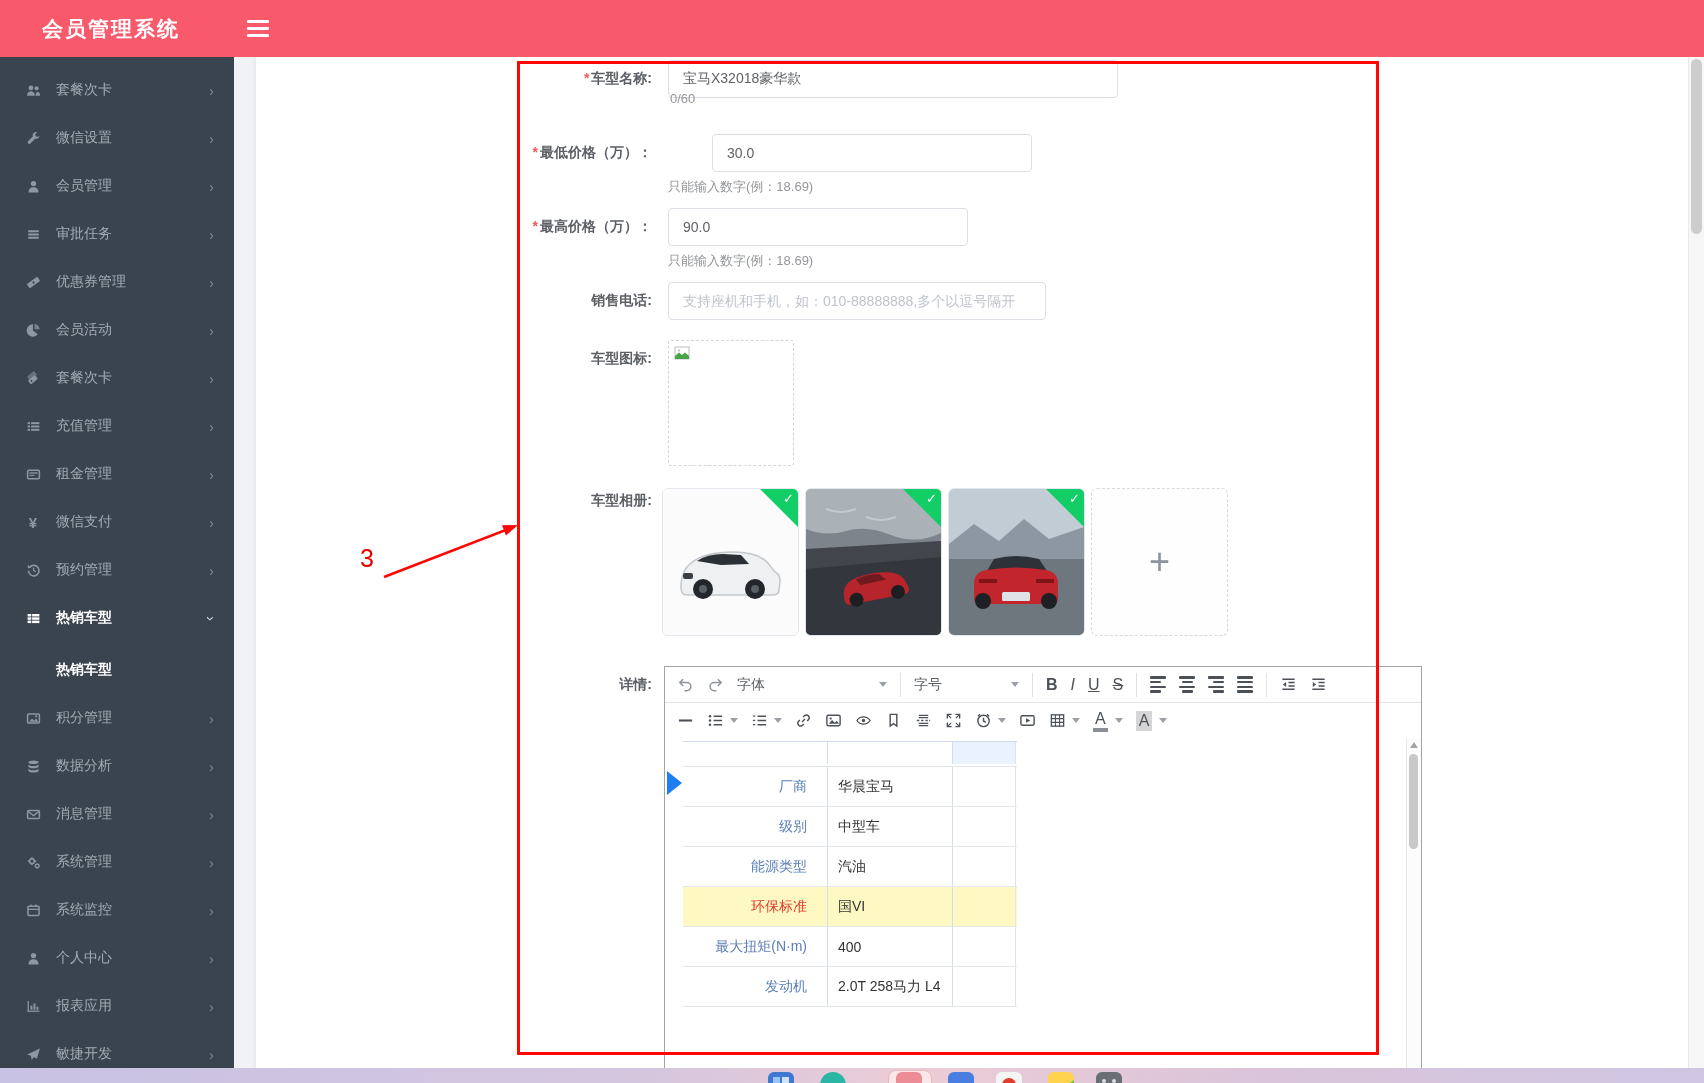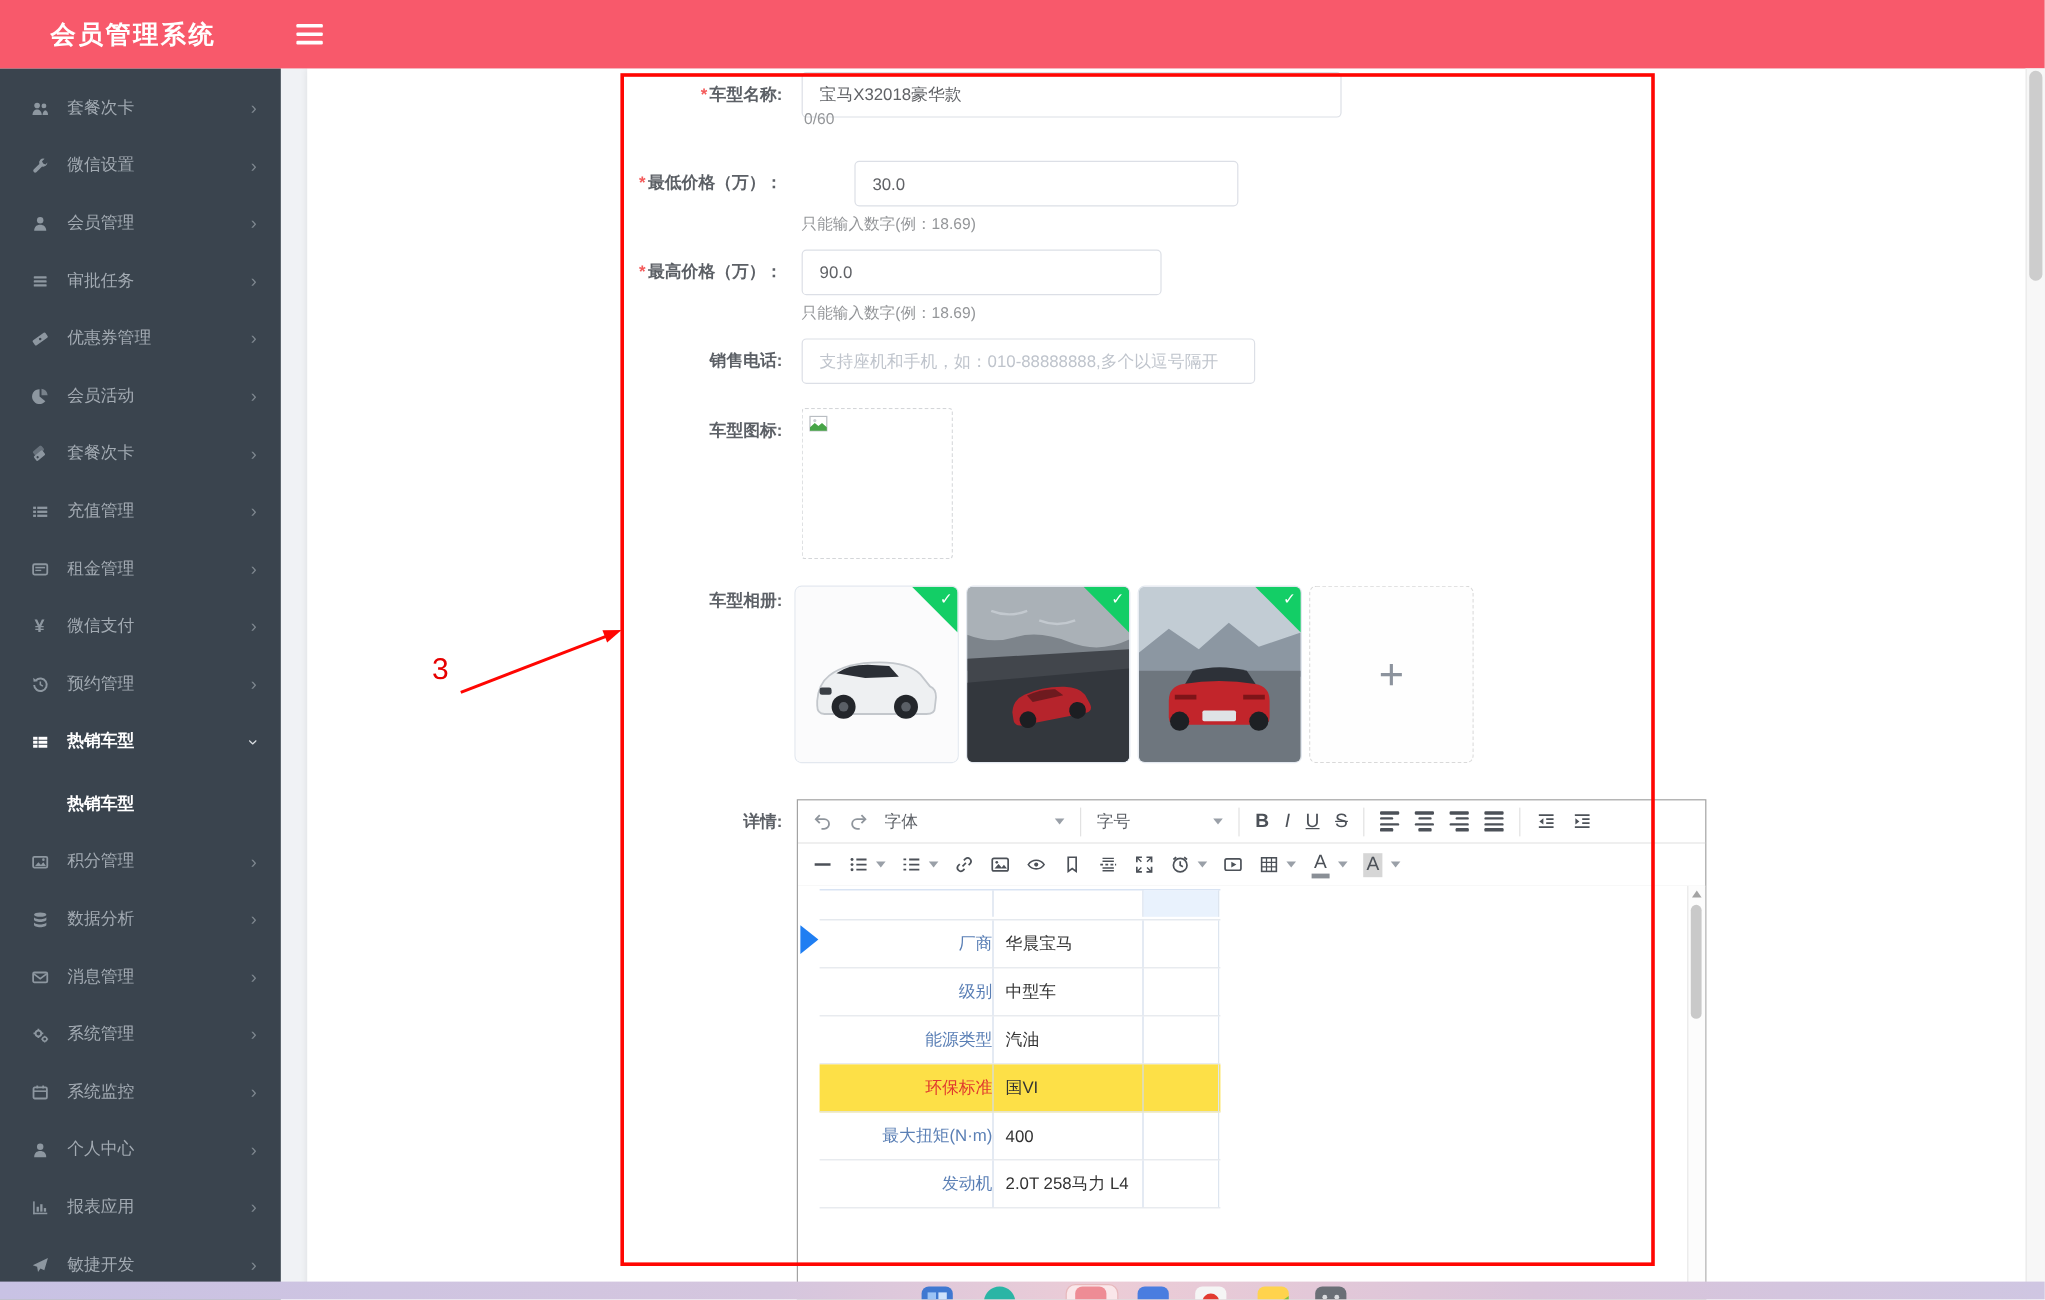--- a/index.html
+++ b/index.html
@@ -57,26 +57,26 @@
   .abg{background:#d6d6d6;padding:1px 3px}
   .ed-content{position:absolute;left:0;top:71px;right:0;bottom:0;background:#fff;overflow:hidden}
   .ed-sb{position:absolute;right:0;top:0;bottom:0;width:14px;border-left:1px solid #e8e8e8;background:#fcfcfc;cursor:pointer}
   .ed-sb .up{position:absolute;top:4px;left:3px;width:0;height:0;border-left:4px solid transparent;border-right:4px solid transparent;border-bottom:6px solid #a4a4a4}
   .ed-sb .thumb{position:absolute;top:16px;left:2px;width:9px;height:95px;background:#c9c9c9;border-radius:5px}
   .marker{position:absolute;left:2px;top:33px;width:0;height:0;border-top:12px solid transparent;border-bottom:12px solid transparent;border-left:15px solid #1f7ef2}
   .dtable{position:absolute;left:18px;top:3px;width:334px}
   .prow{display:flex;height:22px;border-top:1px solid #cfdcf0;margin-bottom:2px}
   .trow{display:flex;height:39px;border-bottom:1px solid #e3e7ec}
   .trow.first{border-top:1px solid #dfe4ea}
-  .tc1{width:145px;box-sizing:border-box;padding-right:0;font-size:14px;border-right:1px solid #d3ddeb;
+  .tc1{width:145px;box-sizing:border-box;padding-right:20px;font-size:14px;border-right:1px solid #d3ddeb;
        display:flex;align-items:center;justify-content:flex-end}
   .tc2{width:125px;box-sizing:border-box;padding-left:10px;font-size:14px;color:#333;border-right:1px solid #d3ddeb;display:flex;align-items:center}
   .tc3{width:62px;border-right:1px solid #dde5ef}
   .prow .tc3{background:#e9f2fd}
-  .trow.cream{background:#fde047}
+  .trow.cream{background:#fef9c3}
   .lblue{color:#5a7fb5}.lred{color:#e0392e}.ldark{color:#4c4c4c}
   
   .red-rect{position:absolute;left:517px;top:61px;width:862px;height:994px;border:3px solid #ff0602;box-sizing:border-box;z-index:50;pointer-events:none}
   .ann-num{position:absolute;left:360px;top:544px;font-size:25px;color:#e60000;z-index:50;pointer-events:none}
   .ann-arrow{position:absolute;left:378px;top:515px;z-index:50;pointer-events:none}
   
   .page-sb{position:absolute;right:0;top:57px;width:15px;height:1026px;background:#f7f7f7;border-left:1px solid #e9e9e9;z-index:40;cursor:pointer}
   .page-sb .thumb{margin:2px;height:175px;background:#cdcdcd;border-radius:6px}
   .taskbar{position:absolute;left:0;bottom:0;width:1704px;height:15px;z-index:60;overflow:hidden;
            background:linear-gradient(90deg,#c8c2e4 0%,#d5c6de 38%,#ecccd6 54%,#d9c4da 75%,#cfc6e2 100%)}

